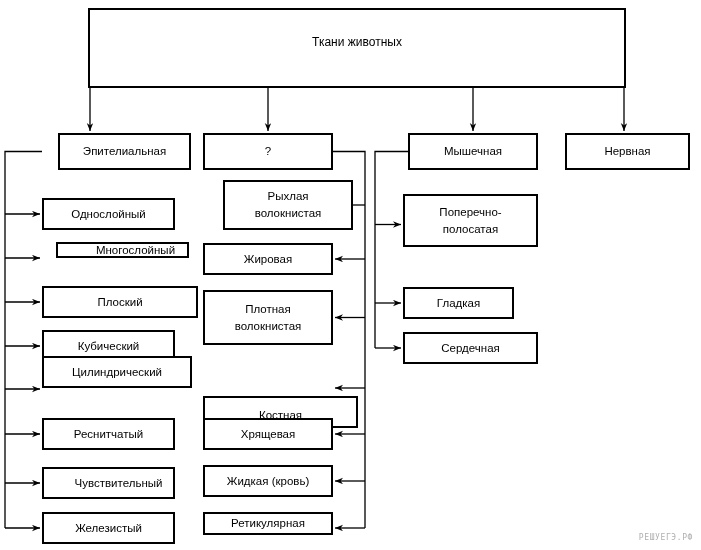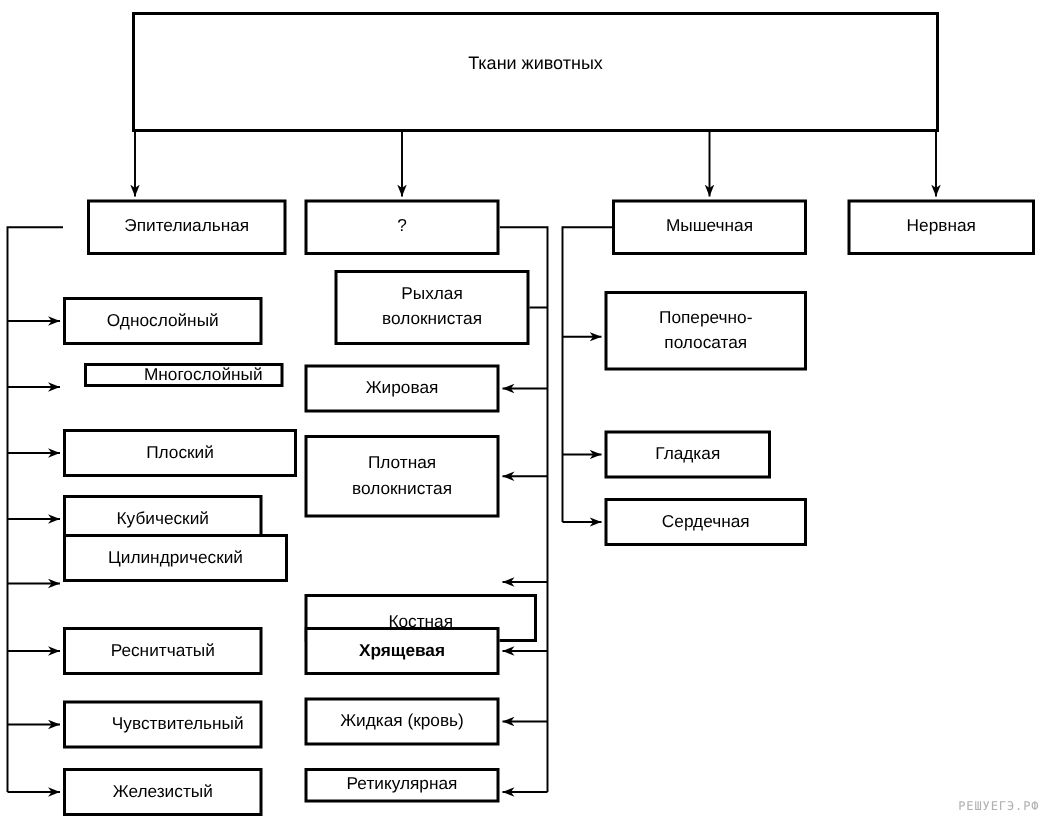--- a/index.html
+++ b/index.html
@@ -123,21 +123,21 @@
       <div class="node" style="left: 42px; top: 467px; width: 133px; height: 32px; padding-left: 24px;"><span>Чувствительный</span></div>
       <div class="node" style="left: 42px; top: 512px; width: 133px; height: 32px;"><span>Железистый</span></div>
     </div>
   <div id="nodes-con">
       <div class="node" style="left: 203px; top: 180px; width: 130px; height: 50px; margin-left: 20px;"><span>Рыхлая
 волокнистая</span></div>
       <div class="node" style="left: 203px; top: 243px; width: 130px; height: 32px;"><span>Жировая</span></div>
       <div class="node" style="left: 203px; top: 290px; width: 130px; height: 55px;"><span>Плотная
 волокнистая</span></div>
       <div class="node" style="left: 203px; top: 396px; width: 155px; height: 32px; align-items: flex-end;"><span>Костная</span></div>
-      <div class="node" style="left: 203px; top: 418px; width: 130px; height: 32px; font-weight: bold;"><span>Хрящевая</span></div>
+      <div class="node" style="left: 203px; top: 418px; width: 130px; height: 32px;"><span>Хрящевая</span></div>
       <div class="node" style="left: 203px; top: 465px; width: 130px; height: 32px;"><span>Жидкая (кровь)</span></div>
       <div class="node" style="left: 203px; top: 512px; width: 130px; height: 23px;"><span>Ретикулярная</span></div>
     </div>
   <div id="nodes-mus">
       <div class="node" style="left: 403px; top: 194px; width: 135px; height: 53px; justify-content: center;"><span>Поперечно-
 полосатая</span></div>
       <div class="node" style="left: 403px; top: 287px; width: 111px; height: 32px;"><span>Гладкая</span></div>
       <div class="node" style="left: 403px; top: 332px; width: 135px; height: 32px;"><span>Сердечная</span></div>
     </div>
 

